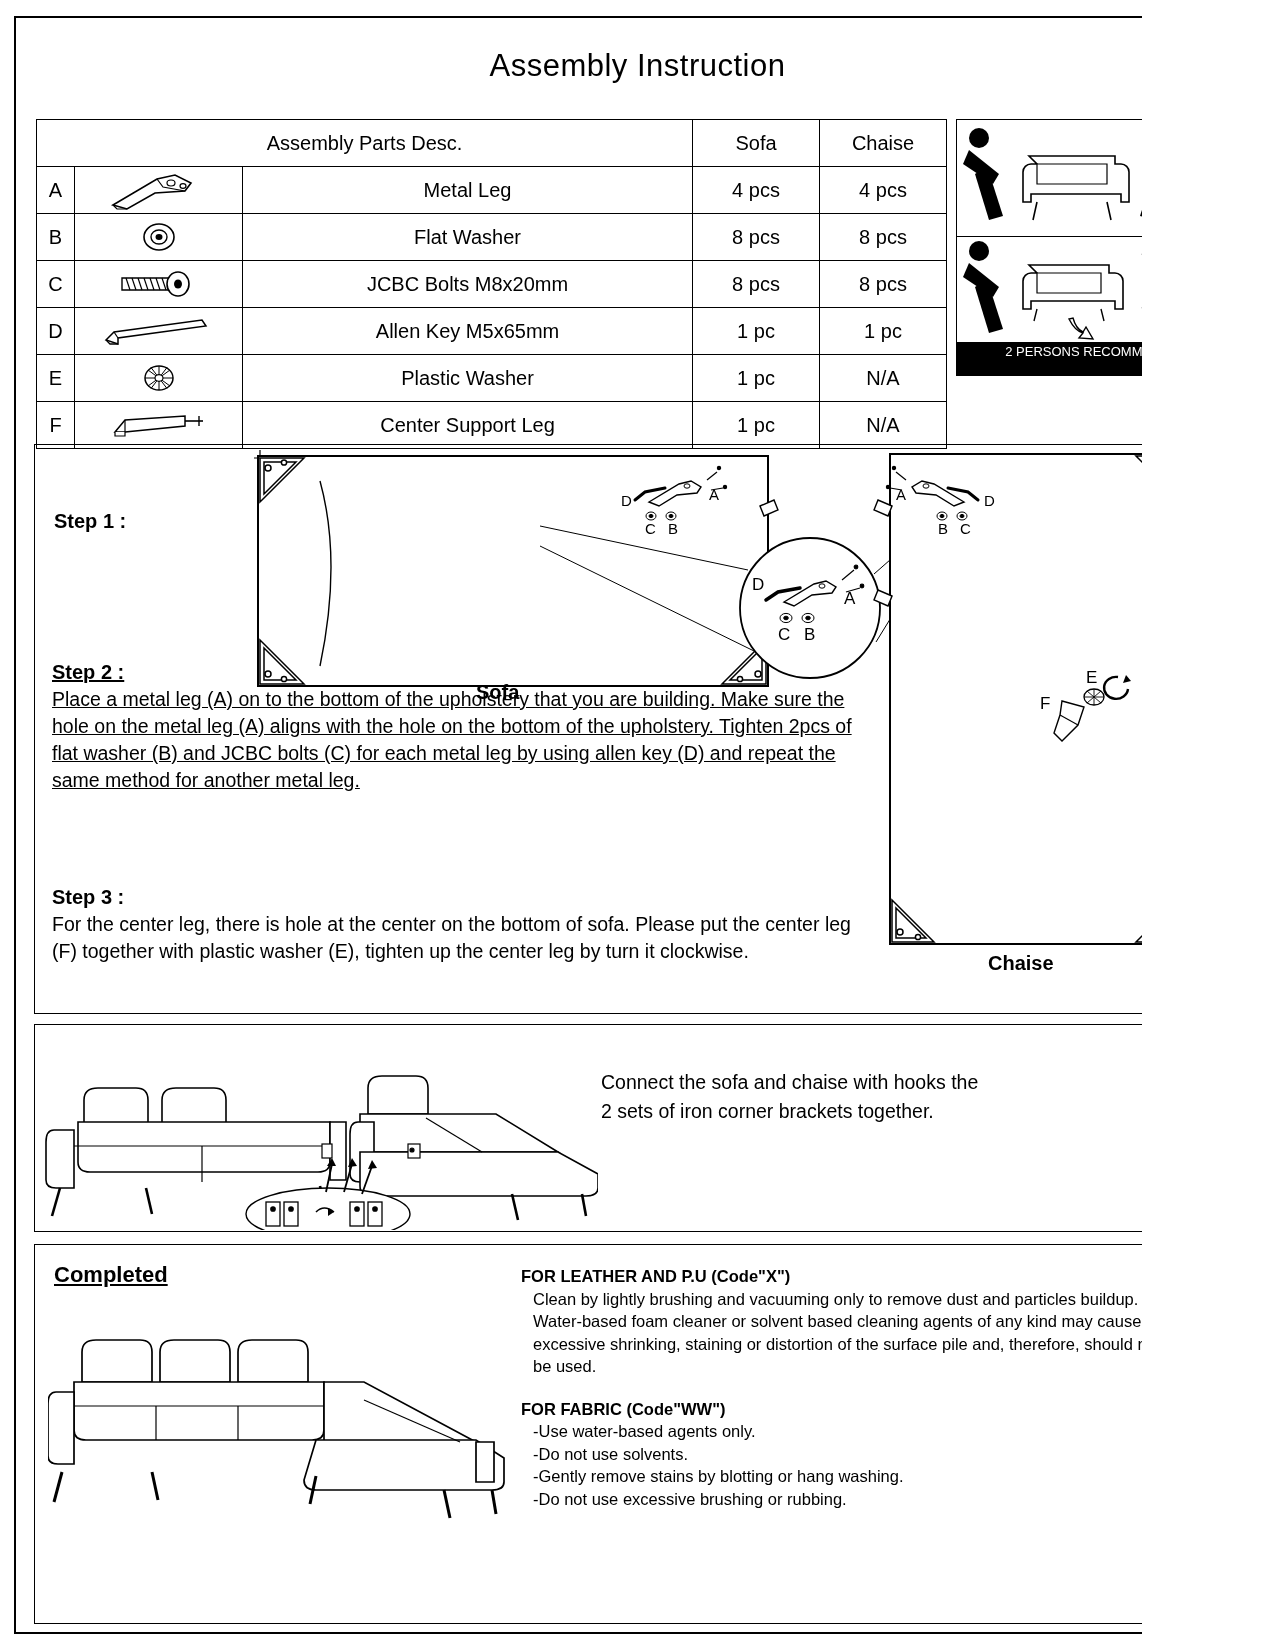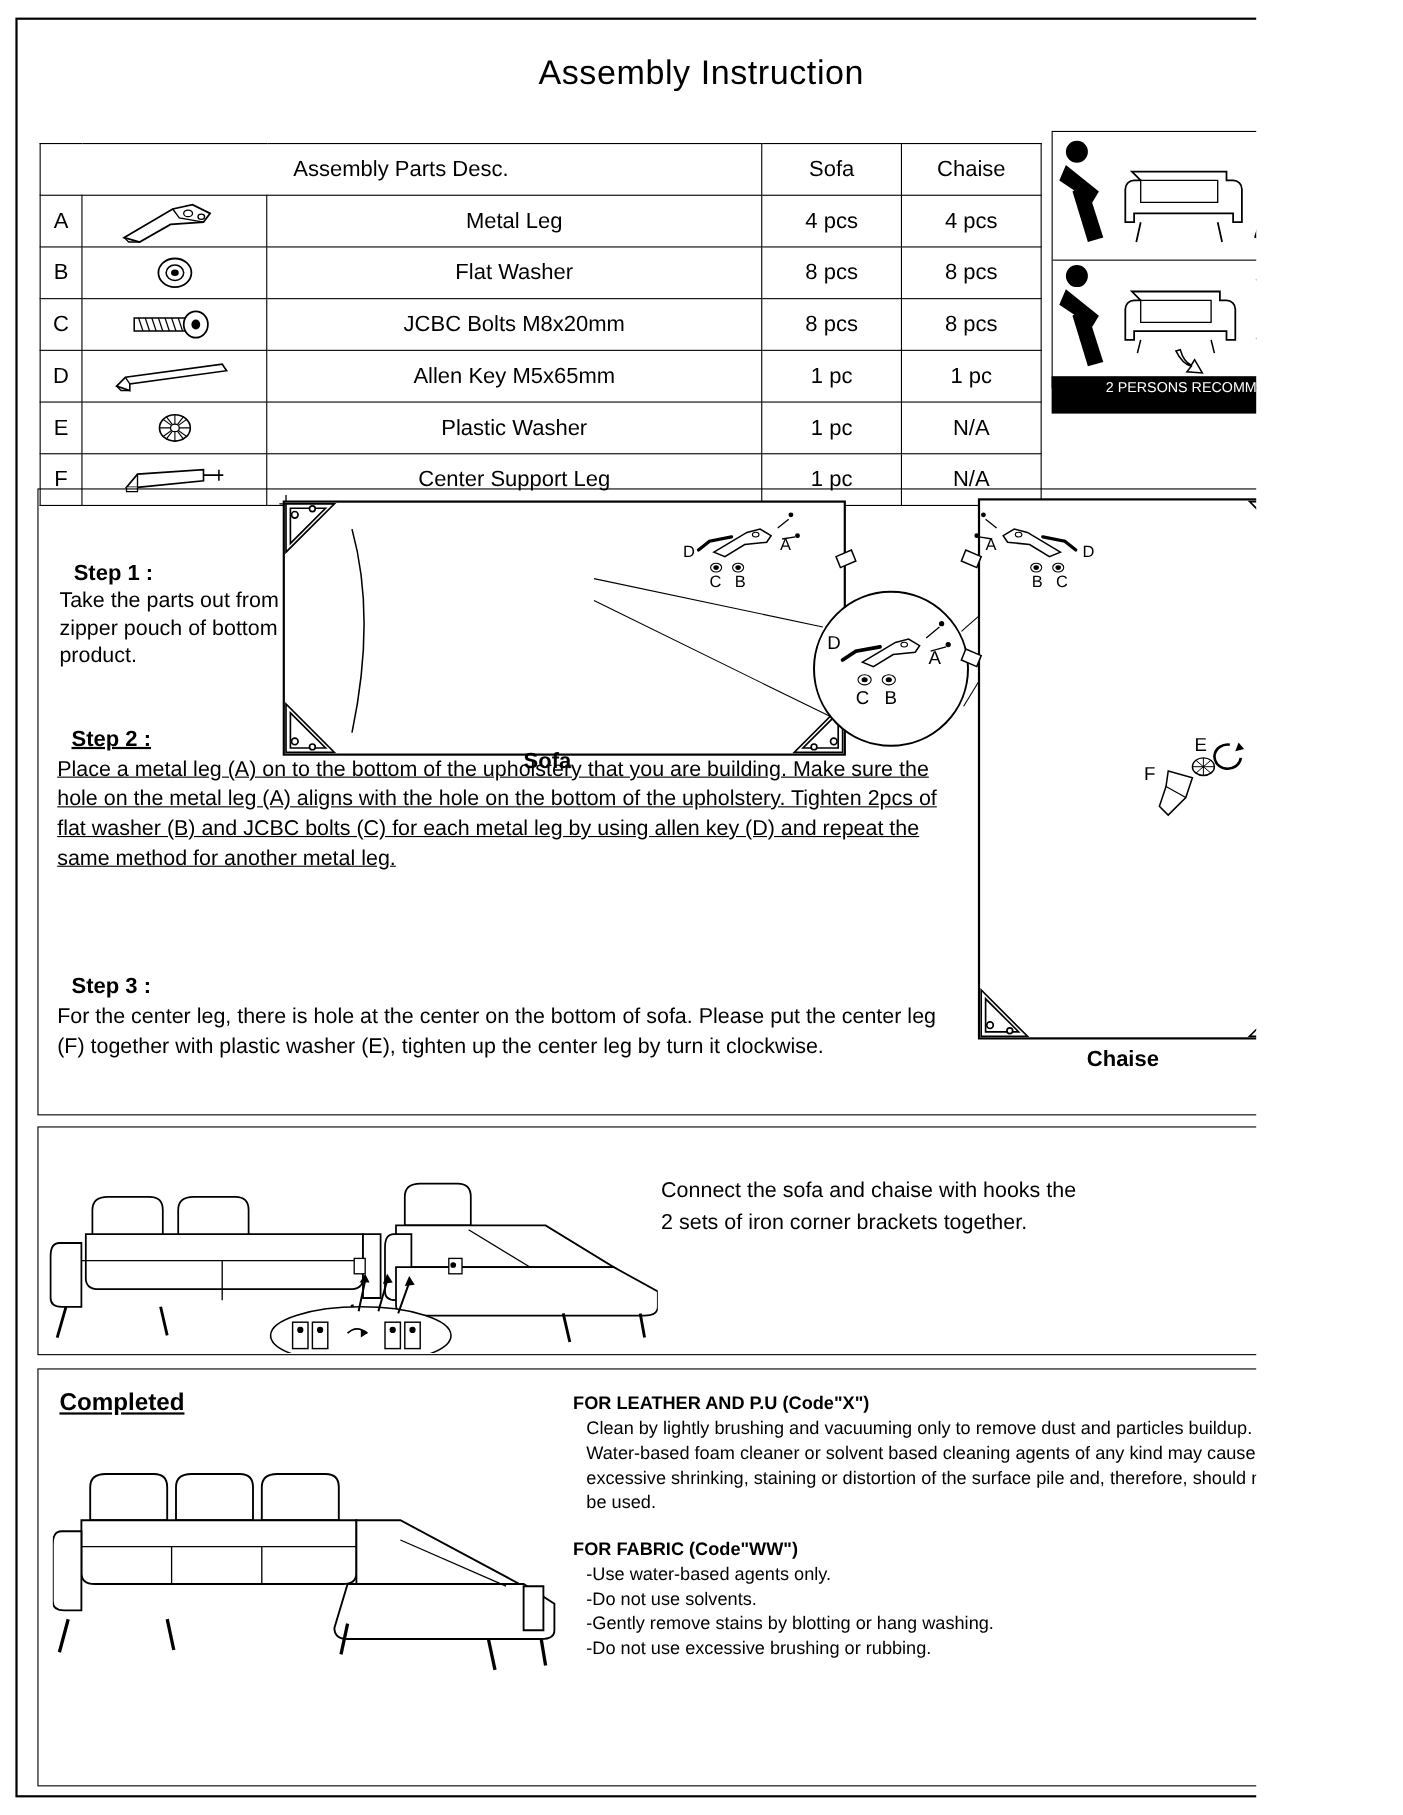--- a/index.html
+++ b/index.html
@@ -35,21 +35,21 @@
     width: 1275px;
     text-align: center;
     font-size: 31px;
     letter-spacing: 0.5px;
   }
 
   
   .parts-table {
     position: absolute;
     left: 36px;
-    top: 130px;
+    top: 119px;
     width: 910px;
     border-collapse: collapse;
     table-layout: fixed;
     border-radius: 29px;
   }
   .parts-table td, .parts-table th {
     border: 1.6px solid #000;
     font-size: 20px;
     font-weight: normal;
     text-align: center;
@@ -109,21 +109,20 @@
     left: 34px;
     top: 444px;
     width: 1155px;
     height: 570px;
     border: 1.6px solid #000;
     box-sizing: border-box;
   }
   .step-head {
     font-size: 20px;
     font-weight: bold;
-    margin-left: 13px;
   }
   .step1 {
     position: absolute;
     left: 54px;
     top: 509px;
     width: 200px;
     font-size: 19.5px;
     line-height: 25px;
   }
   .step2 {
@@ -526,21 +525,20 @@
         <path d="M20 44 L38 54" fill="none" stroke="#000" stroke-width="1.1"></path>
       </g>
     </svg>
   </div>
 
   <div class="lbl-sofa">Sofa</div>
   <div class="lbl-chaise">Chaise</div>
 
   <div class="step1">
     <div class="step-head">Step 1 :</div>
-    <div>Take the parts out from zipper pouch of bottom product.</div>
   </div>
 
   <div class="step2">
     <div class="step-head">Step 2 :</div>
     <div>Place a metal leg (A) on to the bottom of the upholstery that you are building. Make sure the hole on the metal leg (A) aligns with the hole on the bottom of the upholstery. Tighten 2pcs of flat washer (B) and JCBC bolts (C) for each metal leg by using allen key (D) and repeat the same method for another metal leg.</div>
   </div>
 
   <div class="step3">
     <div class="step-head">Step 3 :</div>
     <div>For the center leg, there is hole at the center on the bottom of sofa. Please put the center leg (F) together with plastic washer (E), tighten up the center leg by turn it clockwise.</div>

